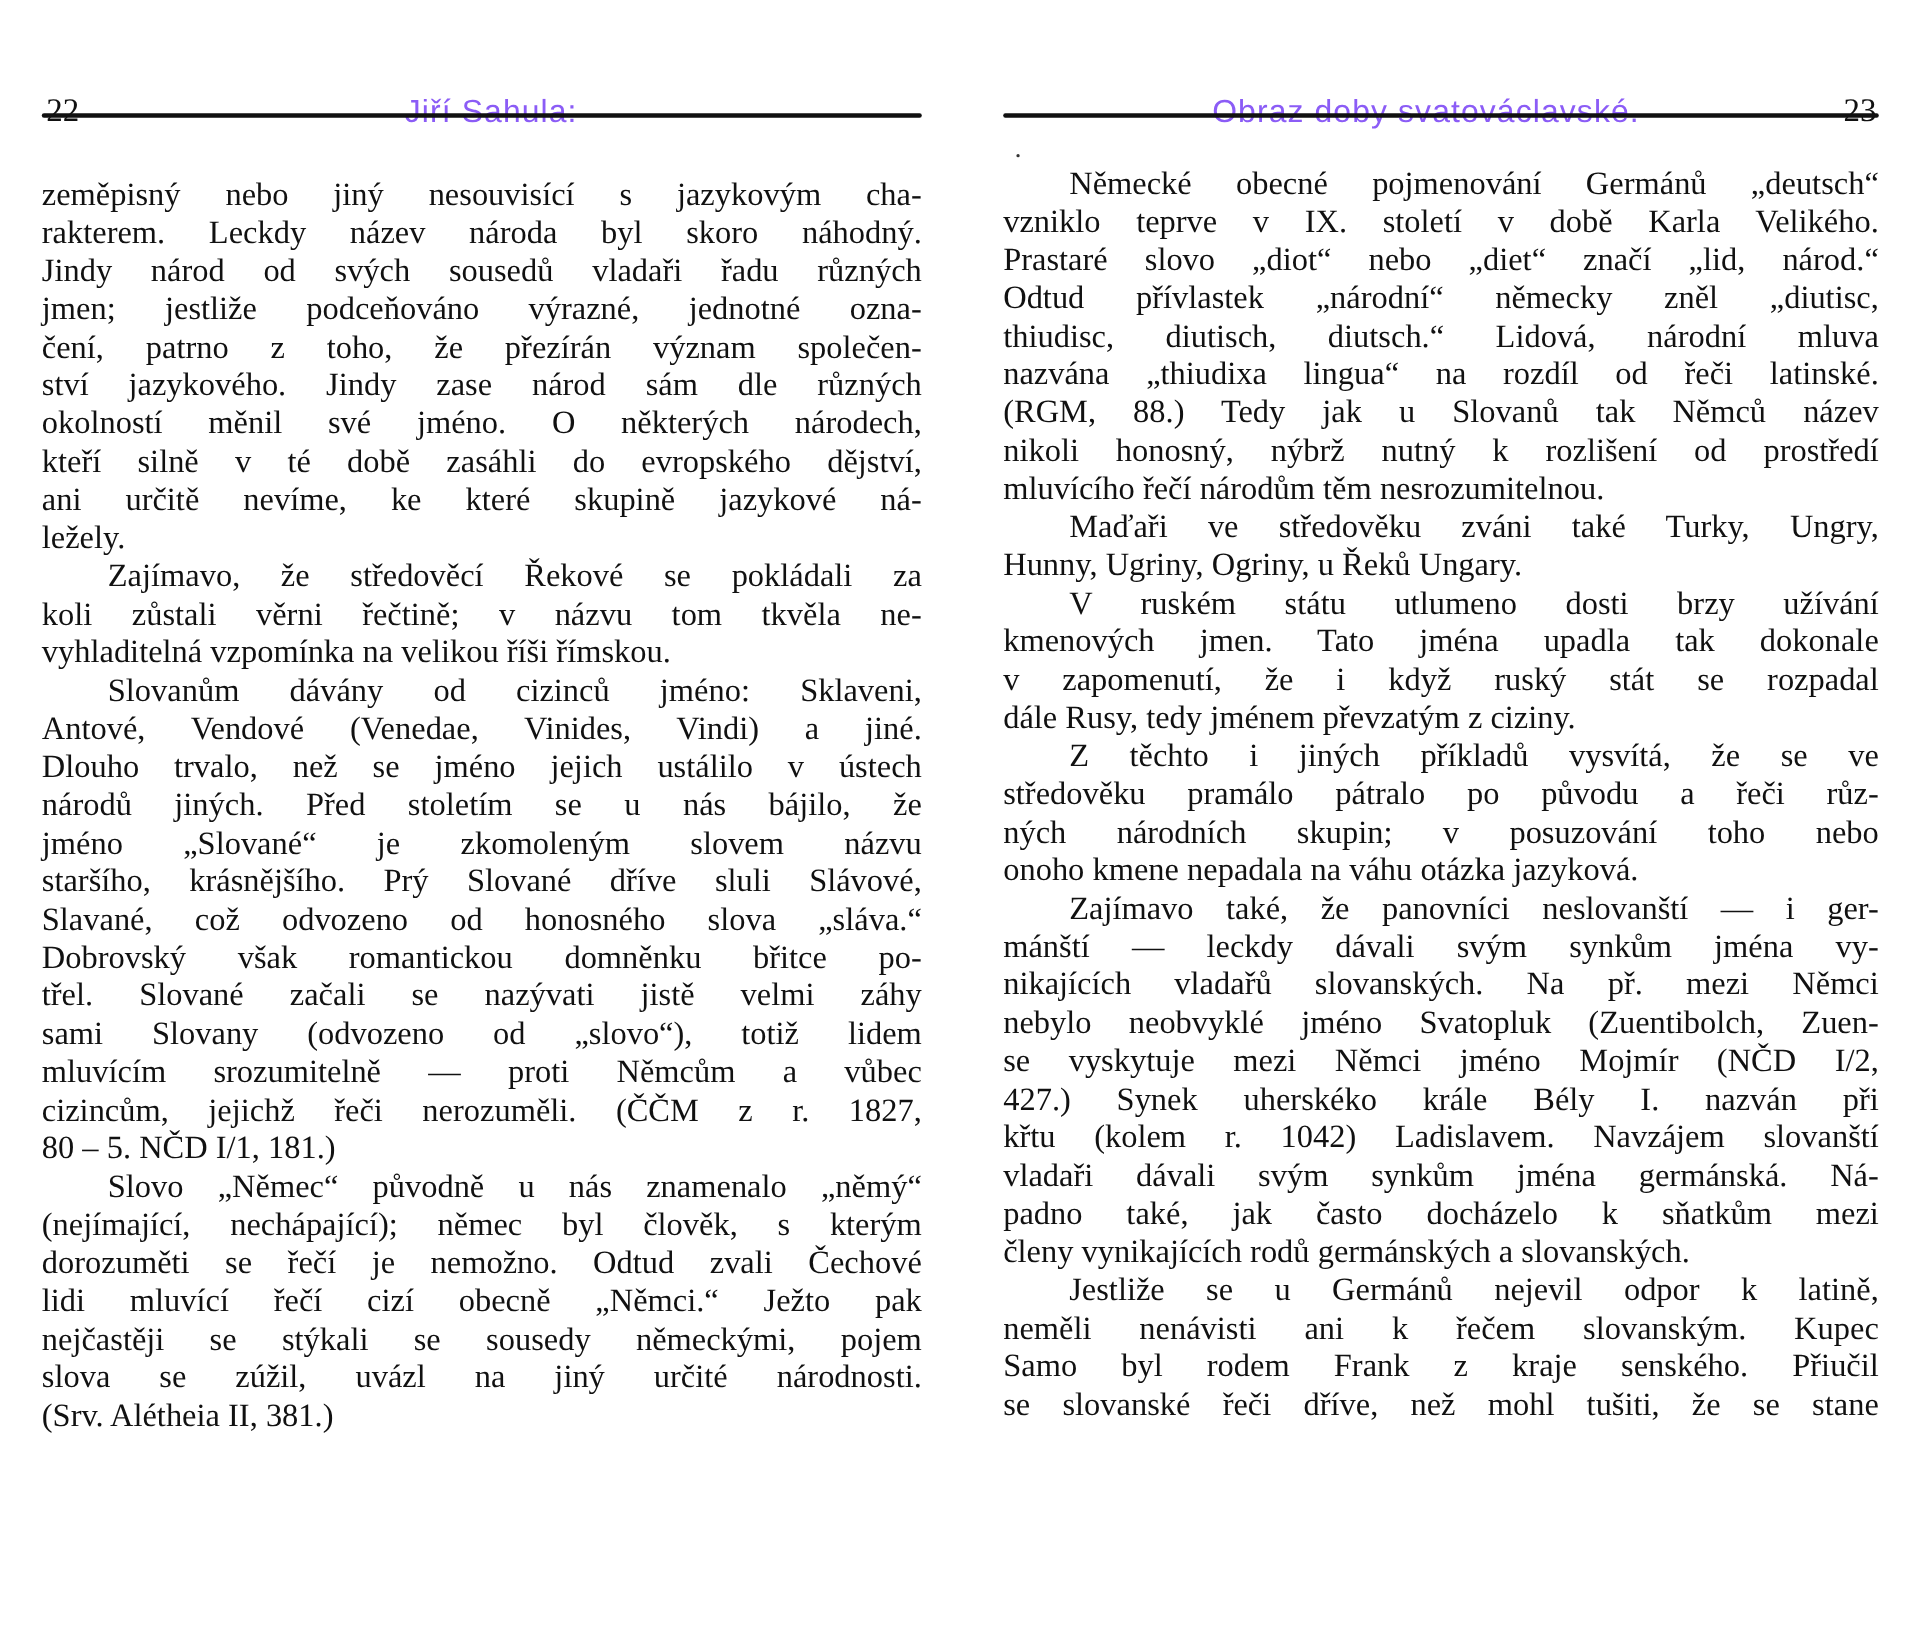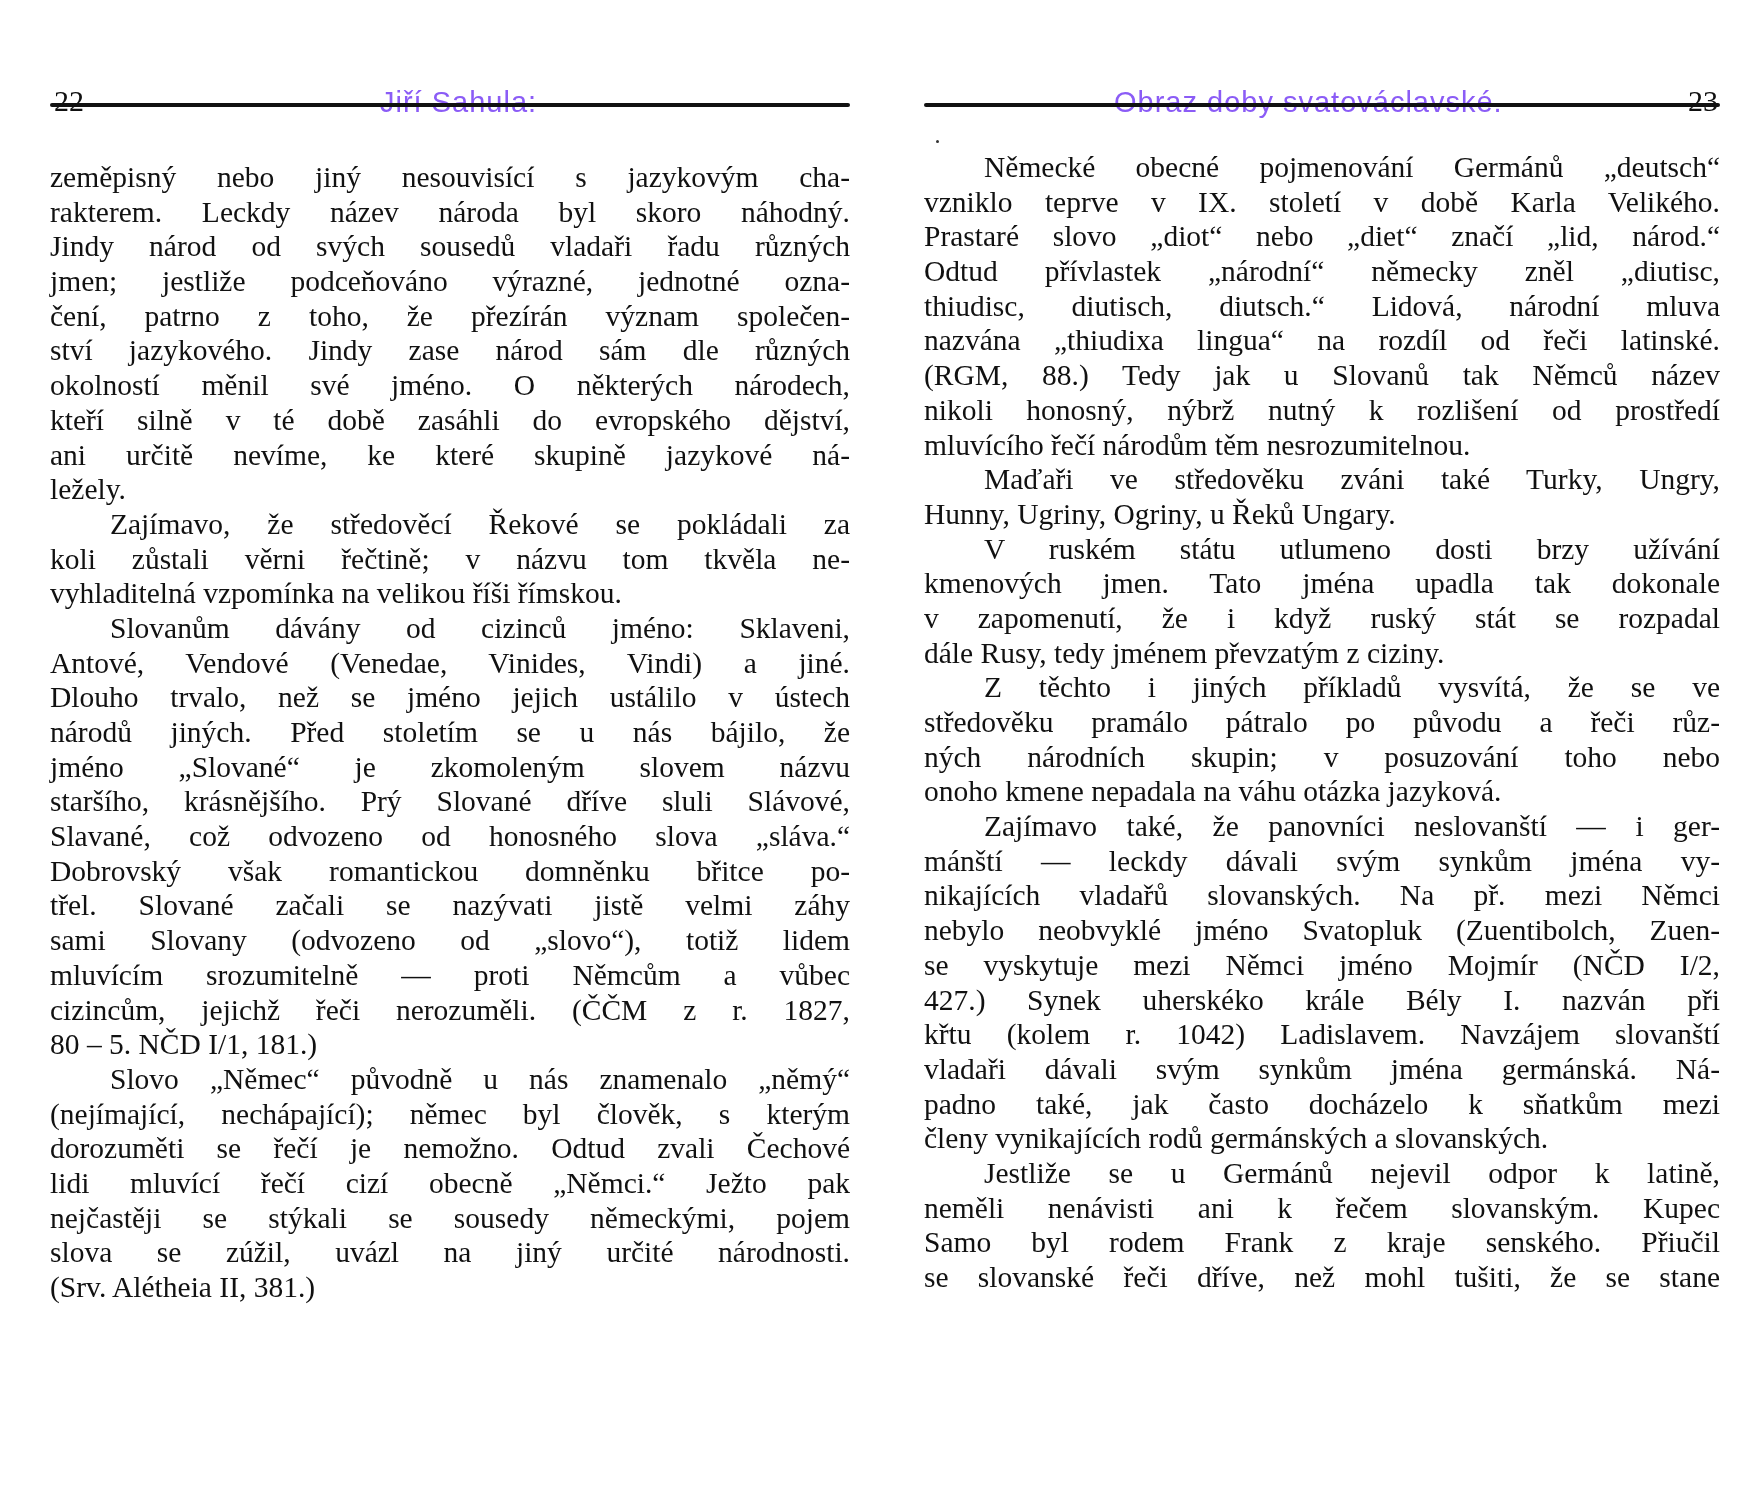--- a/index.html
+++ b/index.html
@@ -1,20 +1,20 @@
 <!DOCTYPE html>
 <html><head>
 <meta charset="utf-8">
 <style>
   html, body { margin: 0; padding: 0; background: #ffffff; }
   body {
     width: 1744px; height: 1500px; position: relative; overflow: hidden;
     font-family: "DejaVu Serif", "Liberation Serif", serif; color: #111;
   }
-  .page { position: absolute; top: 0; height: 1500px; margin-left: 12px; }
+  .page { position: absolute; top: 0; height: 1500px; }
   .page.left { left: 38px; width: 800px; }
   .page.right { left: 912px; width: 796px; }
   .header {
     position: absolute; top: 84px; left: 0; right: 0; height: 40px;
     font-family: "Liberation Sans", "DejaVu Sans", sans-serif;
   }
   .pnum { position: absolute; top: 0; font-size: 30px; font-family: "Liberation Serif", serif; }
   .left .pnum { left: 4px; }
   .right .pnum { right: 2px; }
   .running-title { position: absolute; top: 2px; font-size: 29px; letter-spacing: 1px; color: #8b5cf6; }

